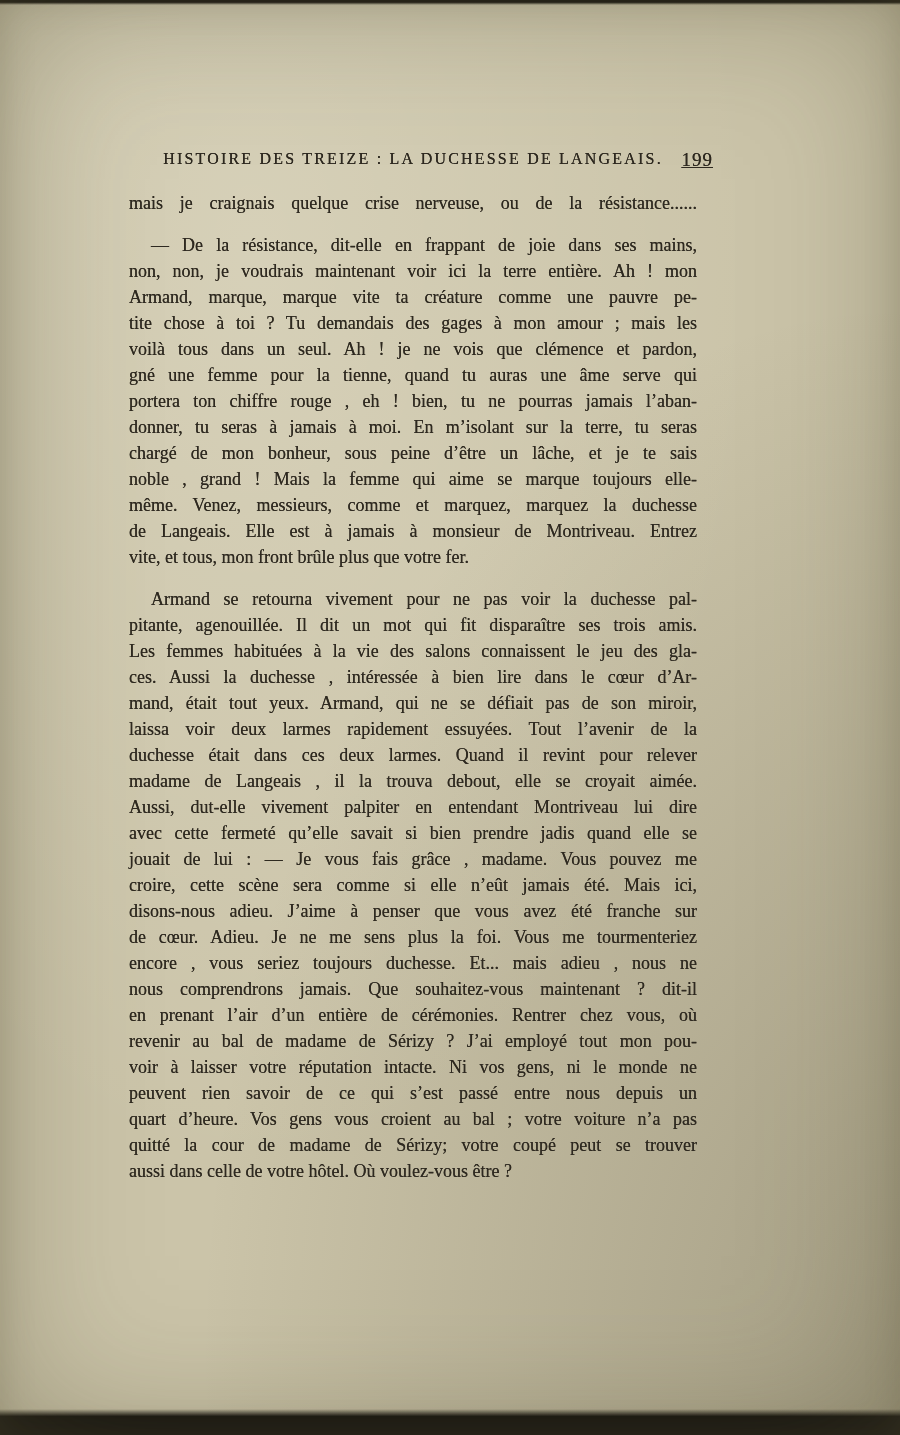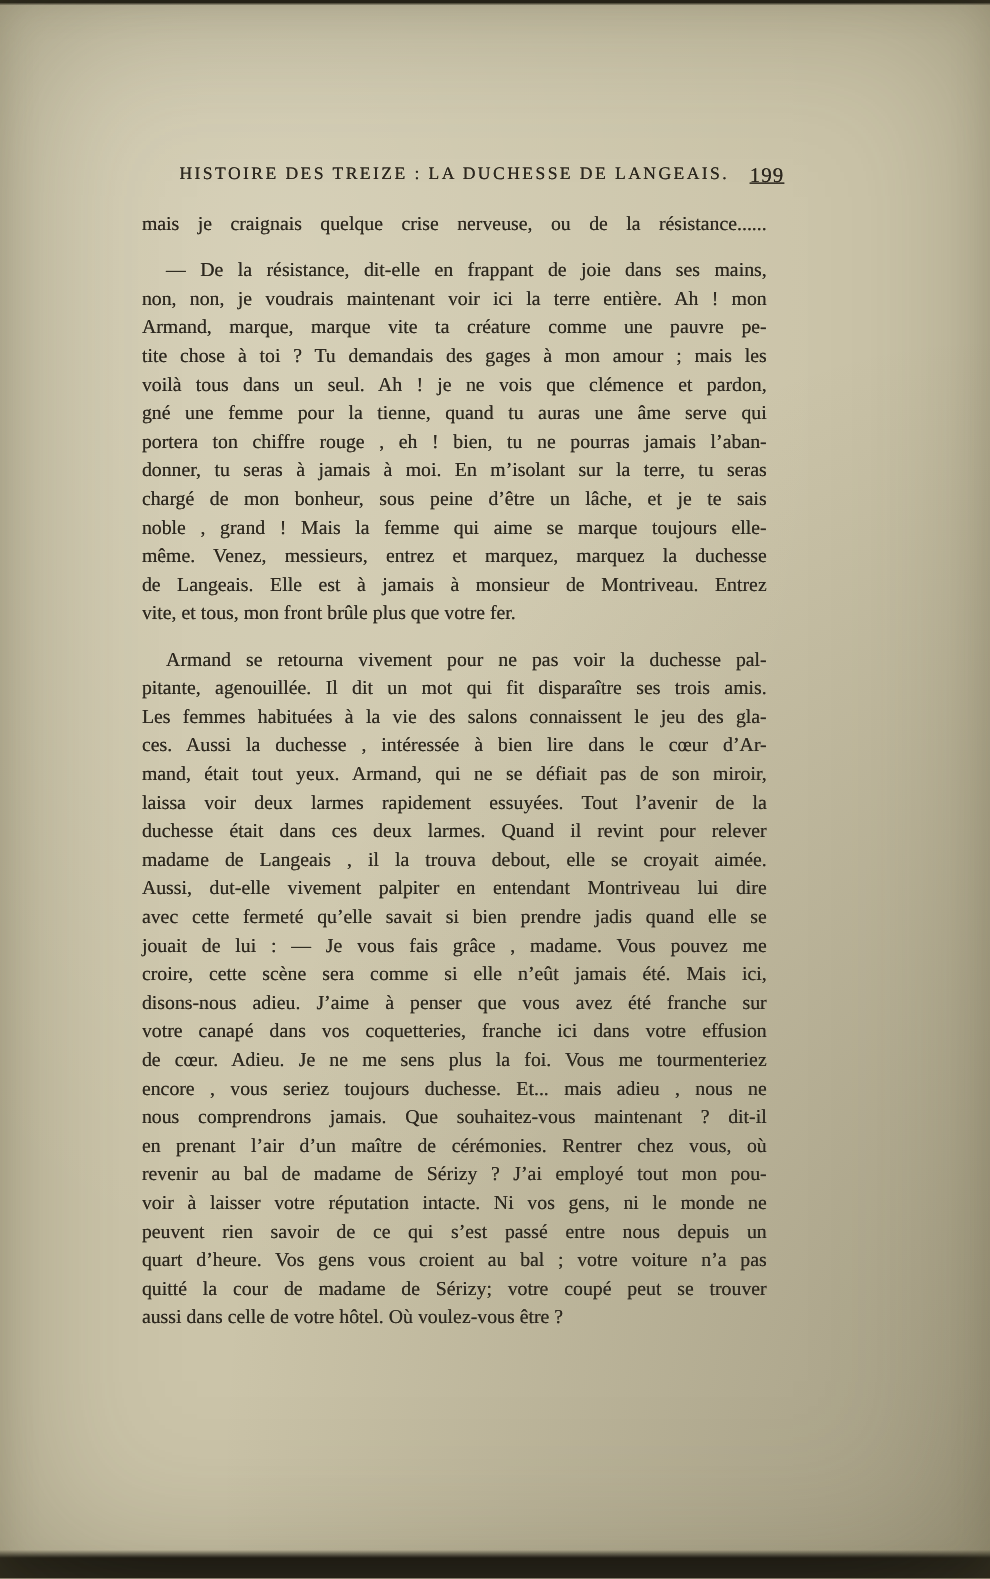--- a/index.html
+++ b/index.html
@@ -94,43 +94,42 @@
           <div class="line first">— De la résistance, dit-elle en frappant de joie dans ses mains,</div>
           <div class="line">non, non, je voudrais maintenant voir ici la terre entière. Ah ! mon</div>
           <div class="line">Armand, marque, marque vite ta créature comme une pauvre pe-</div>
           <div class="line">tite chose à toi ? Tu demandais des gages à mon amour ; mais les</div>
           <div class="line">voilà tous dans un seul. Ah ! je ne vois que clémence et pardon,</div>
           <div class="line">gné une femme pour la tienne, quand tu auras une âme serve qui</div>
           <div class="line">portera ton chiffre rouge , eh ! bien, tu ne pourras jamais l’aban-</div>
           <div class="line">donner, tu seras à jamais à moi. En m’isolant sur la terre, tu seras</div>
           <div class="line">chargé de mon bonheur, sous peine d’être un lâche, et je te sais</div>
           <div class="line">noble , grand ! Mais la femme qui aime se marque toujours elle-</div>
-          <div class="line">même. Venez, messieurs, entrez et marquez, marquez la duchesse</div>
+          <div class="line">même. Venez, messieurs, comme et marquez, marquez la duchesse</div>
           <div class="line">de Langeais. Elle est à jamais à monsieur de Montriveau. Entrez</div>
           <div class="line last">vite, et tous, mon front brûle plus que votre fer.</div>
         </div>
         <div class="paragraph">
           <div class="line first">Armand se retourna vivement pour ne pas voir la duchesse pal-</div>
           <div class="line">pitante, agenouillée. Il dit un mot qui fit disparaître ses trois amis.</div>
           <div class="line">Les femmes habituées à la vie des salons connaissent le jeu des gla-</div>
           <div class="line">ces. Aussi la duchesse , intéressée à bien lire dans le cœur d’Ar-</div>
           <div class="line">mand, était tout yeux. Armand, qui ne se défiait pas de son miroir,</div>
           <div class="line">laissa voir deux larmes rapidement essuyées. Tout l’avenir de la</div>
           <div class="line">duchesse était dans ces deux larmes. Quand il revint pour relever</div>
           <div class="line">madame de Langeais , il la trouva debout, elle se croyait aimée.</div>
           <div class="line">Aussi, dut-elle vivement palpiter en entendant Montriveau lui dire</div>
           <div class="line">avec cette fermeté qu’elle savait si bien prendre jadis quand elle se</div>
           <div class="line">jouait de lui : — Je vous fais grâce , madame. Vous pouvez me</div>
           <div class="line">croire, cette scène sera comme si elle n’eût jamais été. Mais ici,</div>
           <div class="line">disons-nous adieu. J’aime à penser que vous avez été franche sur</div>
-          <div class="line">votre canapé dans vos coquetteries, franche ici dans votre effusion</div>
           <div class="line">de cœur. Adieu. Je ne me sens plus la foi. Vous me tourmenteriez</div>
           <div class="line">encore , vous seriez toujours duchesse. Et... mais adieu , nous ne</div>
           <div class="line">nous comprendrons jamais. Que souhaitez-vous maintenant ? dit-il</div>
-          <div class="line">en prenant l’air d’un maître de cérémonies. Rentrer chez vous, où</div>
+          <div class="line">en prenant l’air d’un entière de cérémonies. Rentrer chez vous, où</div>
           <div class="line">revenir au bal de madame de Sérizy ? J’ai employé tout mon pou-</div>
           <div class="line">voir à laisser votre réputation intacte. Ni vos gens, ni le monde ne</div>
           <div class="line">peuvent rien savoir de ce qui s’est passé entre nous depuis un</div>
           <div class="line">quart d’heure. Vos gens vous croient au bal ; votre voiture n’a pas</div>
           <div class="line">quitté la cour de madame de Sérizy; votre coupé peut se trouver</div>
           <div class="line last">aussi dans celle de votre hôtel. Où voulez-vous être ?</div>
         </div>
       </div>
   </div>
 

